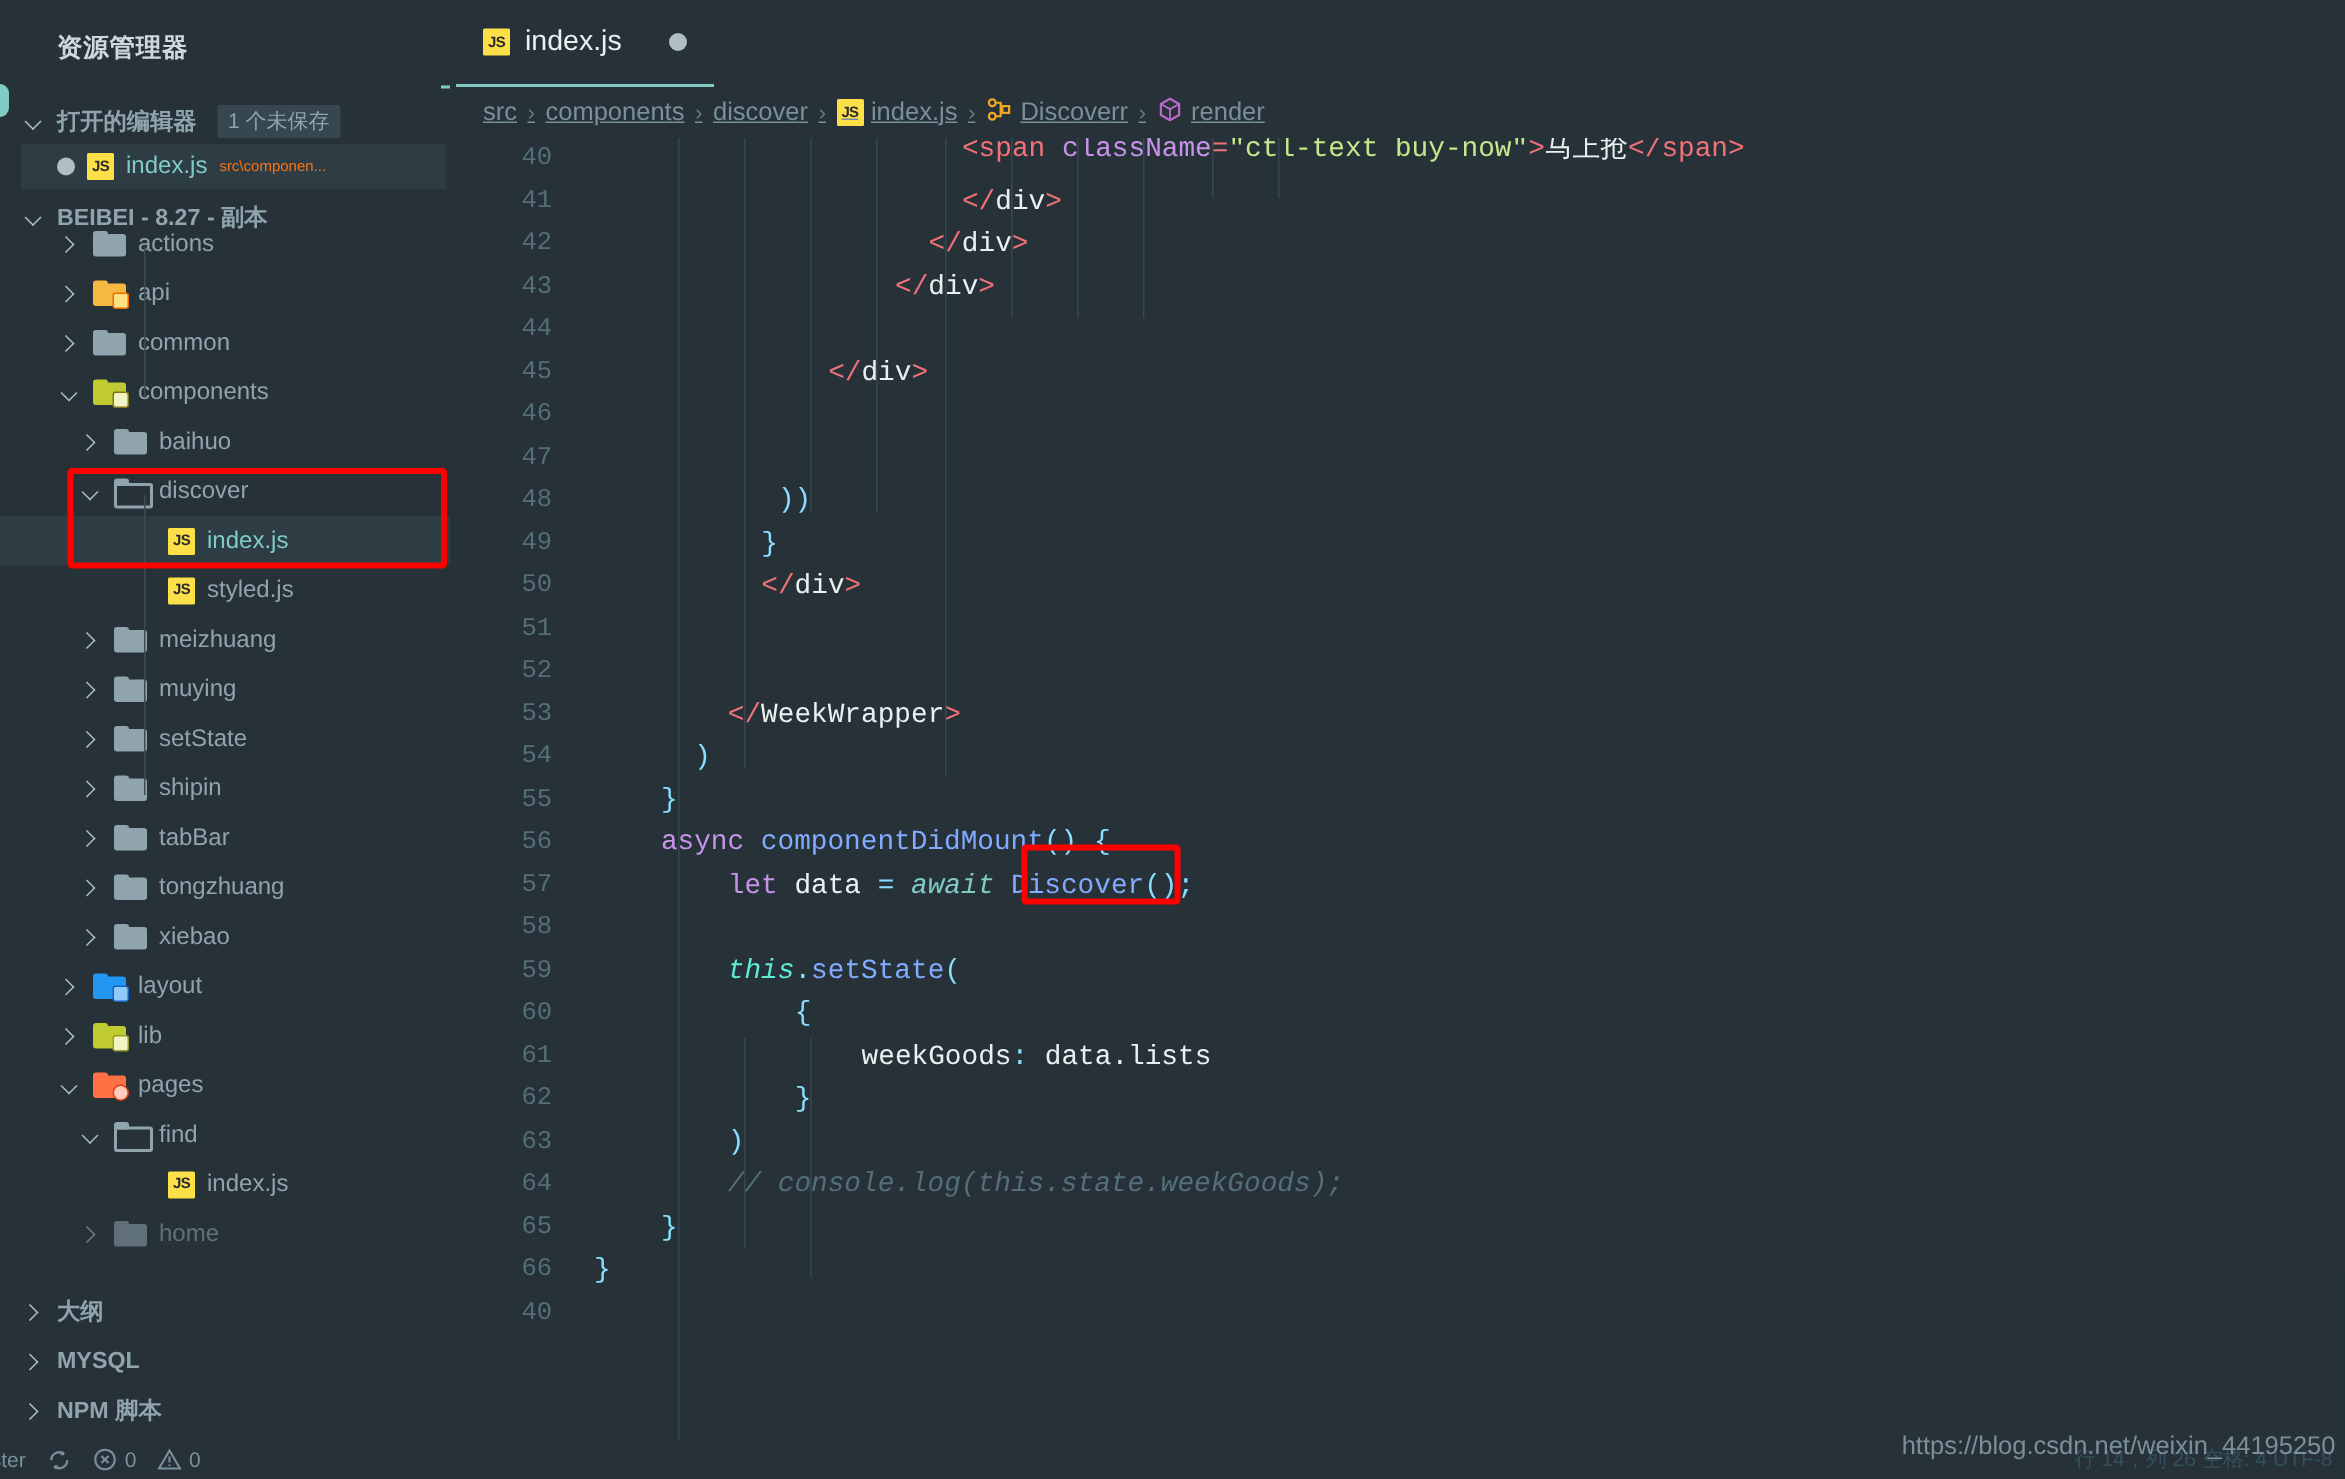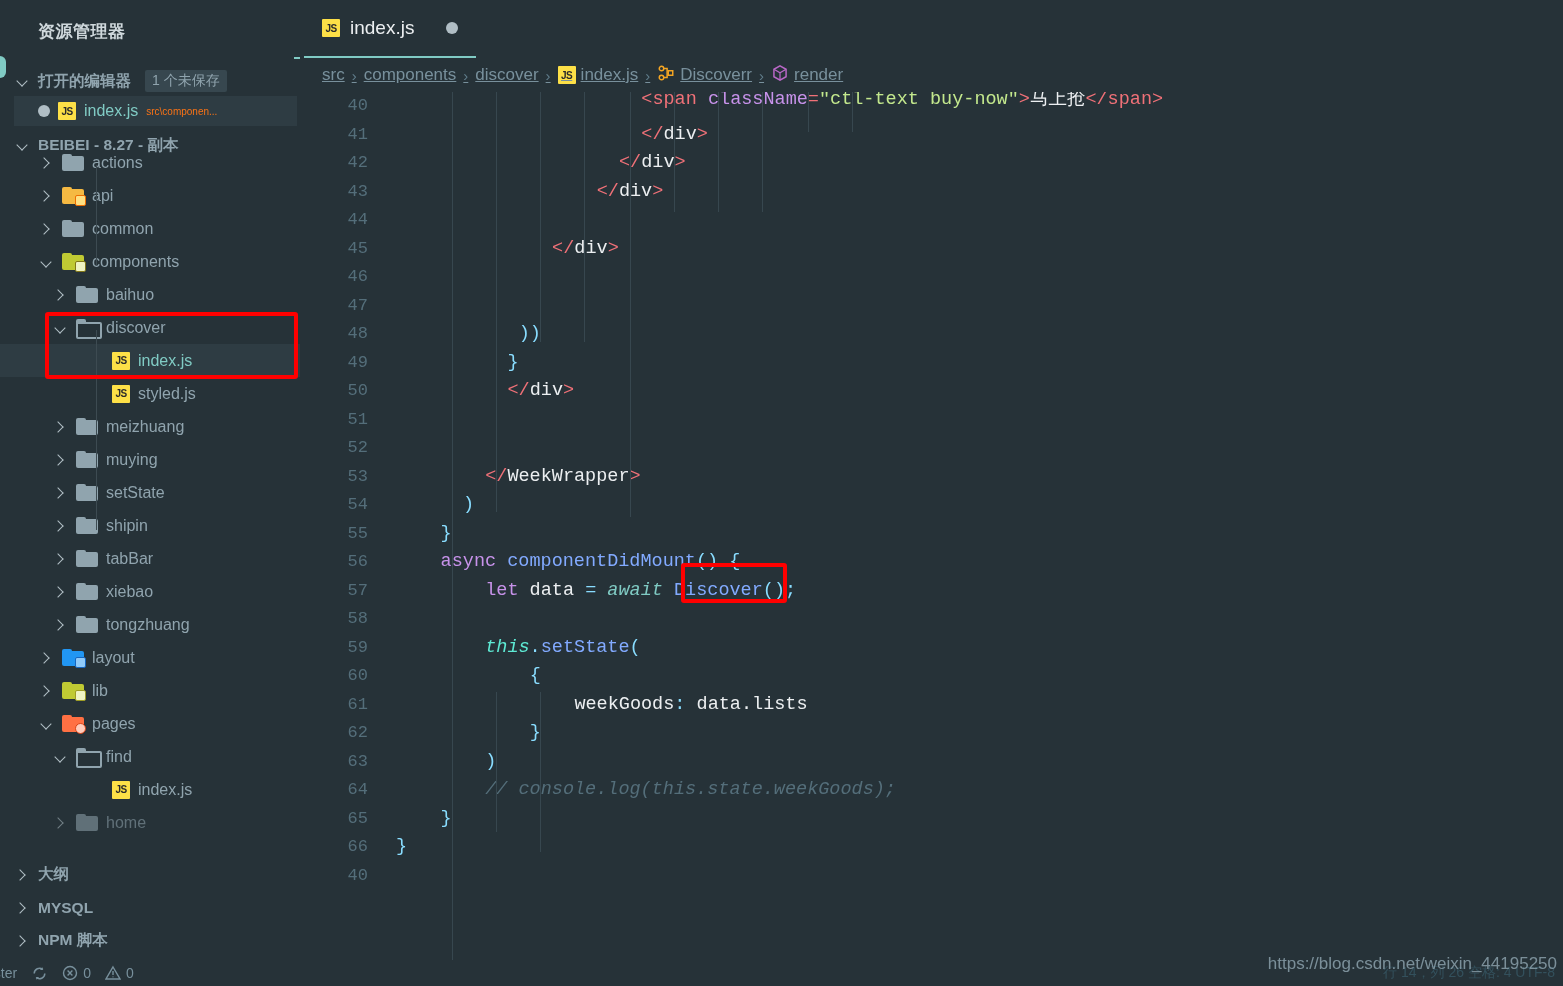--- a/index.html
+++ b/index.html
@@ -302,27 +302,27 @@
         <div class="trow">
           <span style="width: 52px; flex: 0 0 52px;"></span>
           <span class="chev right" style="margin-right: 8px;"></span>
           <span class="folder plain"></span>
           <span class="lbl">tabBar</span>
         </div>
         <div class="trow">
           <span style="width: 52px; flex: 0 0 52px;"></span>
           <span class="chev right" style="margin-right: 8px;"></span>
           <span class="folder plain"></span>
+          <span class="lbl">tongzhuang</span>
+        </div>
+        <div class="trow">
+          <span style="width: 52px; flex: 0 0 52px;"></span>
+          <span class="chev right" style="margin-right: 8px;"></span>
+          <span class="folder plain"></span>
           <span class="lbl">xiebao</span>
-        </div>
-        <div class="trow">
-          <span style="width: 52px; flex: 0 0 52px;"></span>
-          <span class="chev right" style="margin-right: 8px;"></span>
-          <span class="folder plain"></span>
-          <span class="lbl">tongzhuang</span>
         </div>
         <div class="trow">
           <span style="width: 38px; flex: 0 0 38px;"></span>
           <span class="chev right" style="margin-right: 8px;"></span>
           <span class="folder plain blue">
             <span class="deco"></span>
           </span>
           <span class="lbl">layout</span>
         </div>
         <div class="trow">

